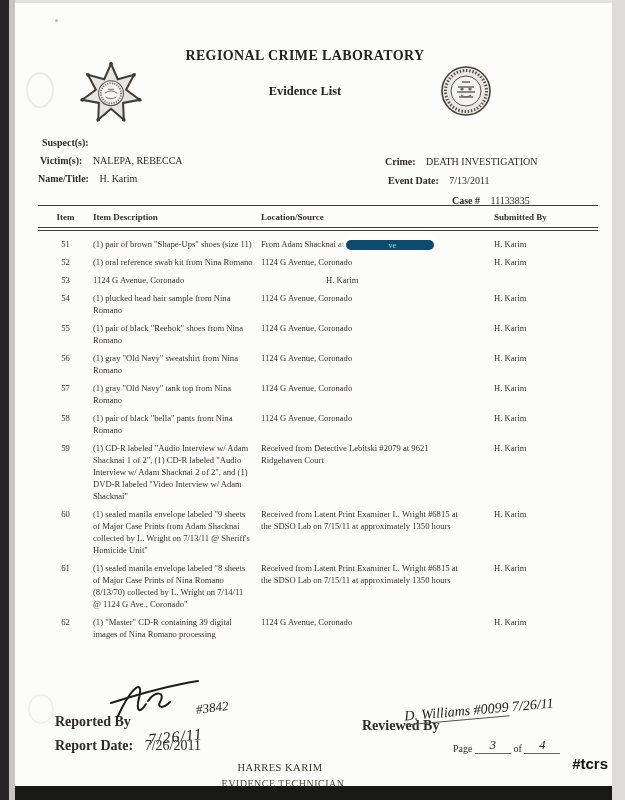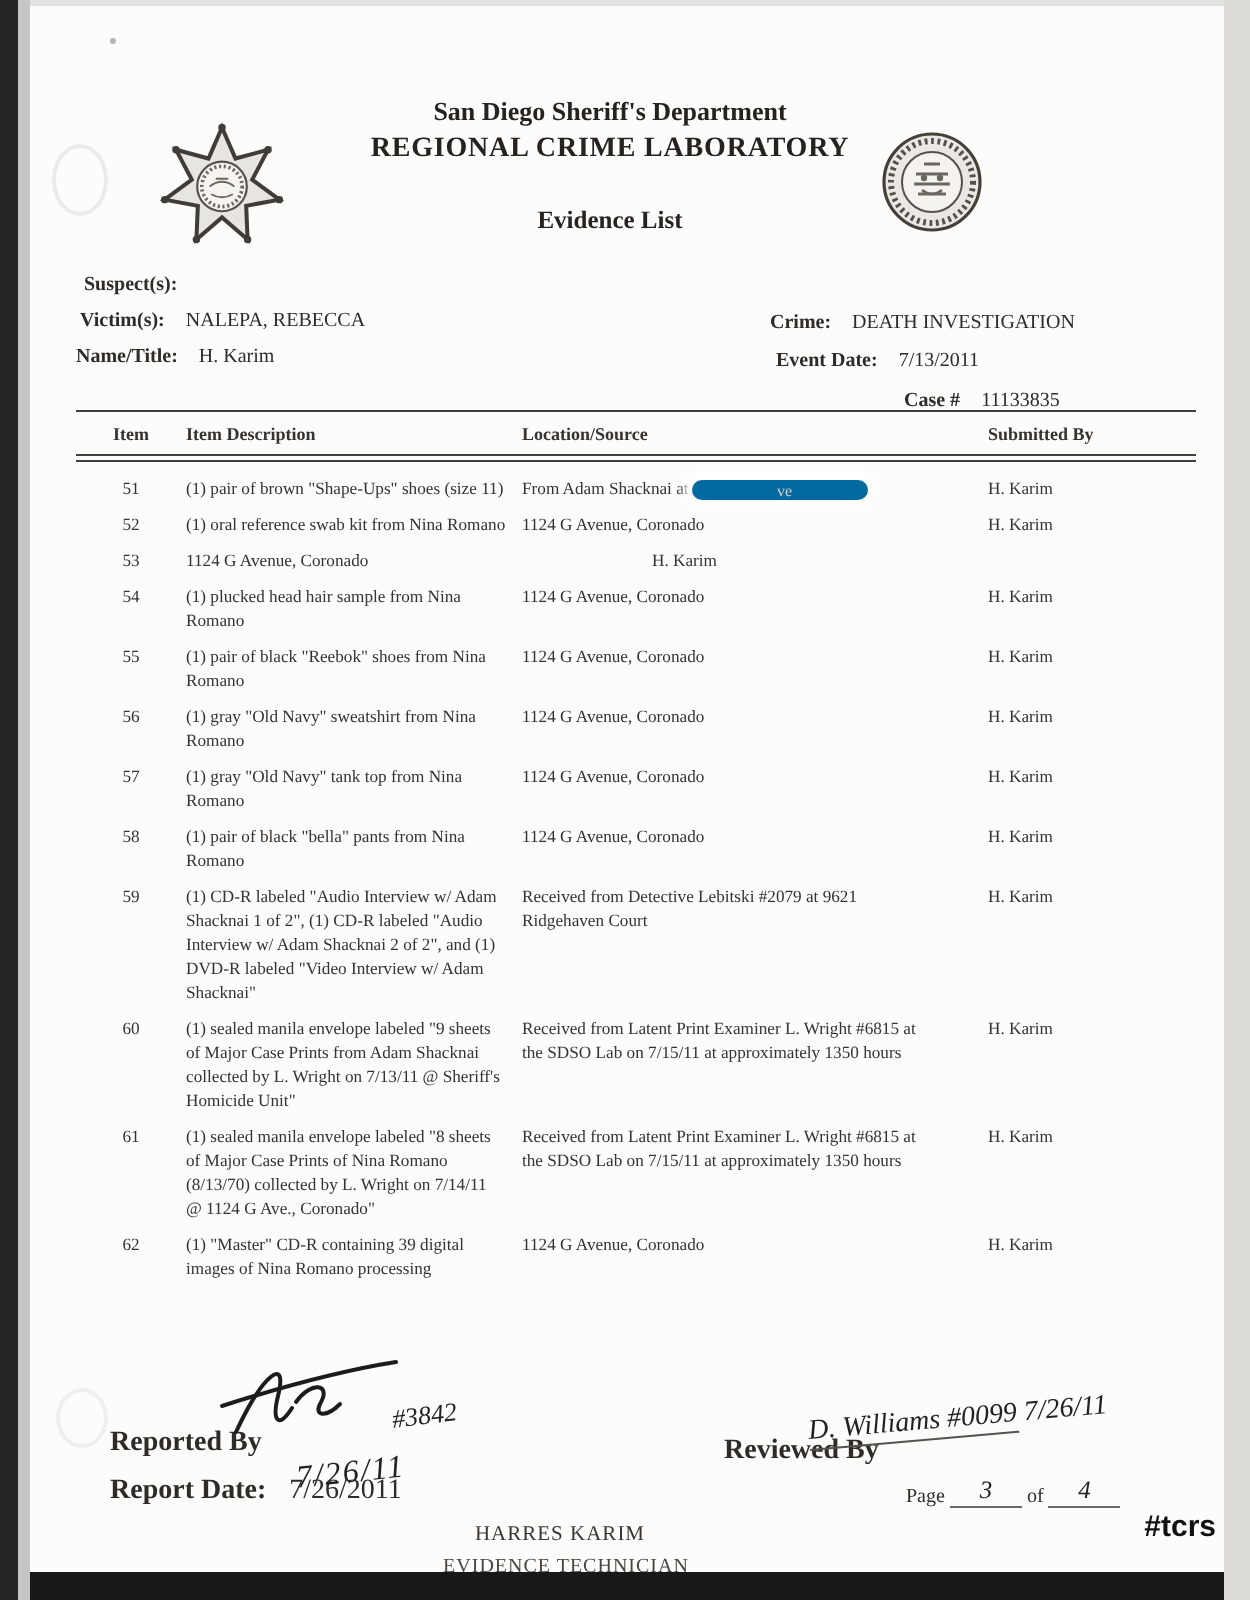--- a/index.html
+++ b/index.html
@@ -48,21 +48,21 @@
   
   .etable{position:absolute;left:38px;top:205px;width:560px;font-size:8.6px;line-height:12px;color:#36322d;}
   .rule-top{border-top:1.5px solid #413d38;}
   .thead{display:flex;font-weight:bold;padding:5px 0 4px 0;font-size:9px;}
   .double-rule{height:2px;border-top:1.2px solid #413d38;border-bottom:1.6px solid #413d38;margin-bottom:7px;}
   .c1{width:55px;text-align:center;flex:none;}
   .c2{width:160px;margin-right:8px;flex:none;}
   .c3{width:200px;margin-right:12px;flex:none;}
   .c4{flex:1;padding-left:21px;}
   .erow{display:flex;margin-bottom:6px;}
-  .redaction{display:inline-block;min-width:88px;height:10px;background:#0369a1;border-radius:6px;
+  .redaction{display:inline-block;min-width:88px;height:10px;background:#0c4a6e;border-radius:6px;
     box-shadow:0 0 5px 4px #ffffff;color:#ccd1d4;font-size:8px;vertical-align:middle;
     padding-left:42px;box-sizing:border-box;filter:blur(0.3px);}
   .redaction:empty{display:none;box-shadow:none;}
 
   
   .foot{position:absolute;font-size:14px;}
   .f-reportedby{left:55px;top:714px;font-weight:bold;}
   .f-reportdate{left:55px;top:738px;}
   .f-reviewedby{left:362px;top:718px;font-weight:bold;}
   .hand{font-style:italic;color:#24221f;font-family:"Liberation Serif",serif;}
@@ -97,21 +97,20 @@
     <circle cx="23.5" cy="76.2" r="2.4" fill="#403c37"></circle>
       <circle cx="3" cy="50.5" r="2.4" fill="#403c37"></circle>
     <circle cx="10.3" cy="18.3" r="2.4" fill="#403c37"></circle>
     <circle cx="40" cy="42" r="16" fill="#f5f4f1" stroke="#55514b" stroke-width="1.4"></circle>
     <circle cx="40" cy="42" r="13" fill="none" stroke="#6b675f" stroke-width="2.4" stroke-dasharray="1.4 1.7"></circle>
     <path d="M32 42 q8 -6 16 0 M33 47 q7 4 14 0 M36 37 l8 0" stroke="#6b675f" stroke-width="1.2" fill="none"></path>
   </svg>
 </div>
 
 <div class="title-block">
-  <div class="t1">San Diego Sheriff's Department</div>
   <div class="t2">REGIONAL CRIME LABORATORY</div>
   <div class="t4">Evidence List</div>
 </div>
 
 <div class="seal right">
   <svg width="52" height="52" viewBox="0 0 52 52">
     <circle cx="26" cy="26" r="24" fill="#eae8e4" stroke="#454139" stroke-width="1.6"></circle>
     <circle cx="26" cy="26" r="20.5" fill="none" stroke="#55514a" stroke-width="3" stroke-dasharray="1.4 1.8"></circle>
     <circle cx="26" cy="26" r="15" fill="#f4f3f0" stroke="#55514a" stroke-width="1"></circle>
     <path d="M18 22 l16 0 M17 27 l18 0 M19 32 l14 0 M22 17 l8 0" stroke="#6b675f" stroke-width="1.6" fill="none"></path>

